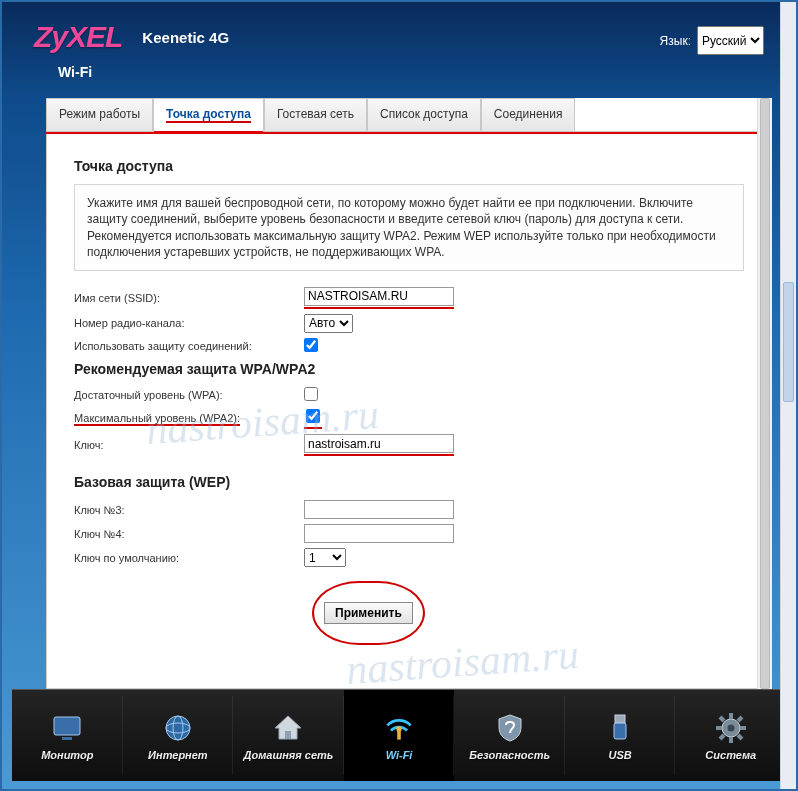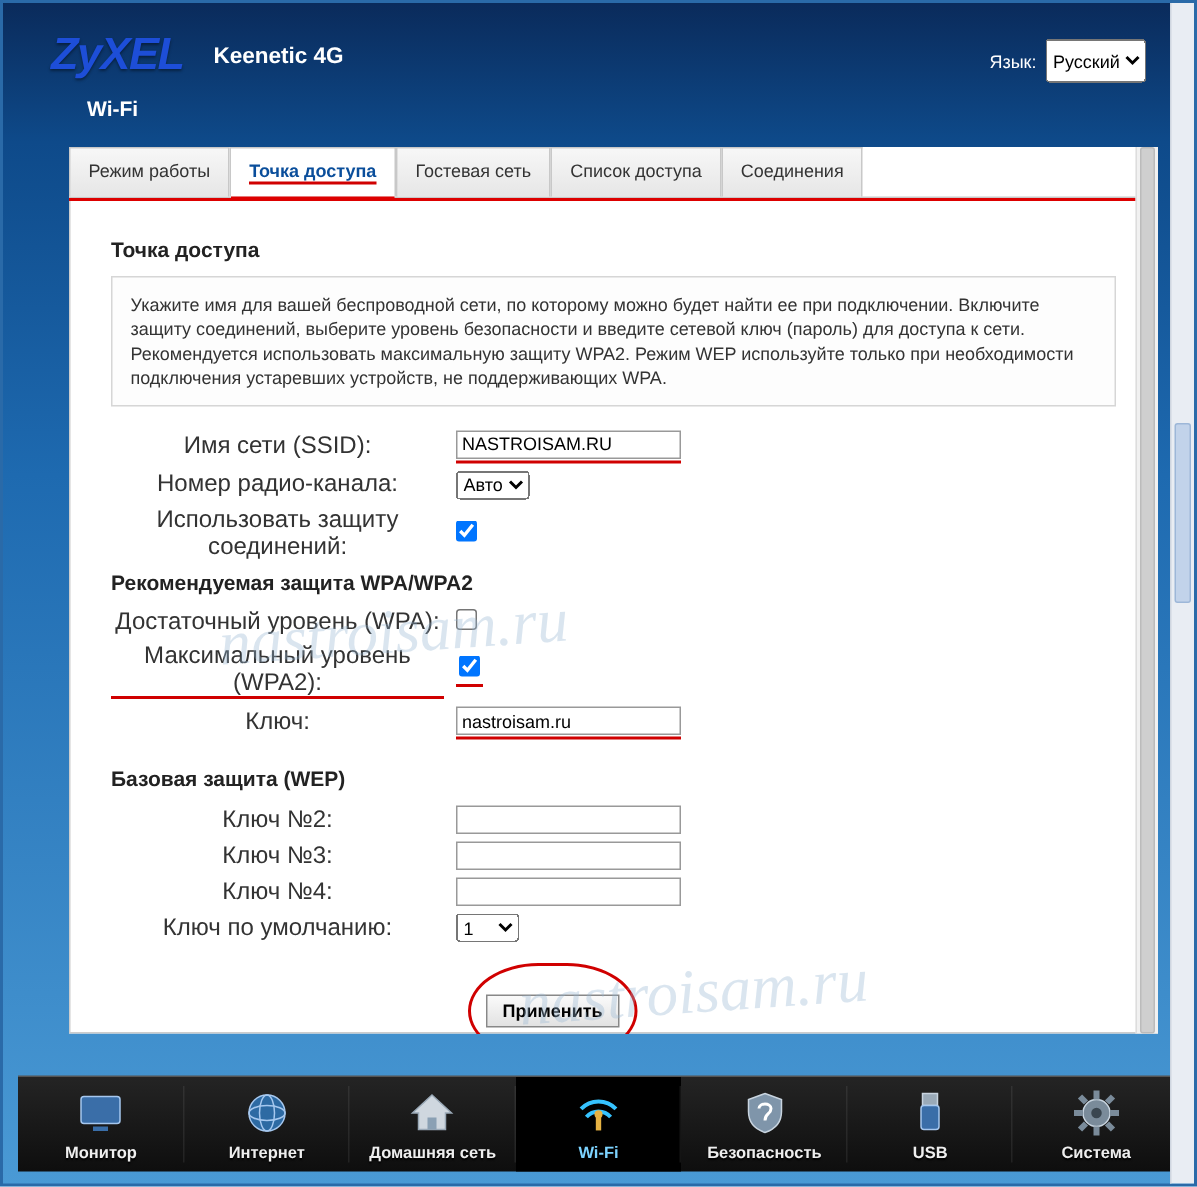--- a/index.html
+++ b/index.html
@@ -2,50 +2,50 @@
 <html><head>
 <meta charset="utf-8">
 <style>
   * { box-sizing: border-box; margin: 0; padding: 0; }
   html, body { width: 798px; height: 791px; font-family: Arial, Helvetica, sans-serif; overflow: hidden; }
   body { background: linear-gradient(to bottom, #0a2a5a 0%, #0e4a8a 12%, #1e6ab0 40%, #4a9ad5 100%); }
 
   .frame { position: relative; width: 798px; height: 791px; border: 2px solid #2a6aa8; }
   .window { position: absolute; left: 10px; top: 4px; right: 10px; bottom: 8px; background: #ffffff00; }
   .header { position: relative; height: 58px; padding: 14px 22px 0 22px; display: flex; align-items: flex-start; justify-content: space-between; }
-  .brand { font-family: Arial, sans-serif; font-weight: 900; font-size: 30px; font-style: italic; color: #1d4ed8; text-shadow: 0 1px 2px rgba(0,0,0,.4); letter-spacing: -1px; }
+  .brand { font-family: Arial, sans-serif; font-weight: 900; font-size: 30px; font-style: italic; color: #ec4899; text-shadow: 0 1px 2px rgba(0,0,0,.4); letter-spacing: -1px; }
   .model { color: #fff; font-size: 15px; font-weight: bold; margin-left: 20px; line-height: 36px; }
   .lang { color: #fff; font-size: 12px; display: flex; align-items: center; gap: 6px; margin-top: 6px; }
   .lang select { font-size: 12px; height: 29px; }
 
   .subhead { color:#fff; font-size:14px; font-weight:bold; padding: 0 22px 6px 46px; }
 
   .panel { position: absolute; left: 34px; right: 14px; top: 92px; bottom: 92px; background: #fff; box-shadow: inset 0 0 0 1px #ccc; overflow-y: auto; }
 
   .tabs { display: flex; border-bottom: 1px solid #c8c8c8; background: #fff; }
   .tab { padding: 8px 12px 8px 12px; font-size: 12px; color: #333; cursor: pointer; background: linear-gradient(#f7f7f7,#e6e6e6); border: 1px solid #c8c8c8; border-bottom: none; margin-right: 0px; }
   .tab.active { background: #fff; color: #0a4e9b; font-weight: bold; position: relative; }
   .tab-underline { position: absolute; left:0; right:0; bottom:-2px; height:2px; background:#d00; }
 
   .content { padding: 18px 28px 30px 28px; font-size: 12px; color: #333; border-top: 2px solid #d00; border-top-left-radius:0;}
   .section-title { font-size: 14px; font-weight: bold; margin: 6px 0 10px 0; color:#222; }
   .desc-box { border: 1px solid #d6d6d6; background: #fdfdfd; padding: 10px 12px; line-height: 1.35; margin-bottom: 16px; font-size: 12px; }
 
   .form-row { display: flex; align-items: center; margin: 5px 0; }
-  .form-row label.lbl { width: 230px; text-align: center; padding-right: 8px; font-size: 16px; }
+  .form-row label.lbl { width: 230px; text-align: left; padding-right: 8px; font-size: 11px; }
   .form-row .fld { }
   input[type=text].txt { width: 150px; height: 19px; font-size: 12px; padding: 0 3px; border:1px solid #999; }
   select.sel { font-size: 12px; height: 19px; }
   input[type=checkbox].chk { width:14px; height:14px; }
 
   .apply-wrap { margin: 14px 0 0 238px; }
   .btn { font-size: 12px; padding: 3px 10px; border: 1px solid #888; background: linear-gradient(#fafafa,#e2e2e2); cursor:pointer; font-weight:bold; }
 
   
-  .bottombar { position: absolute; left: 0; right: 0; bottom: 0; height: 64px; background: linear-gradient(#242424,#0e0e0e); border-top: 1px solid #555; display:flex; }
+  .bottombar { position: absolute; left: 0; right: 0; bottom: 0; height: 92px; background: linear-gradient(#242424,#0e0e0e); border-top: 1px solid #555; display:flex;font-style:italic; }
   .nav-item { flex:1 1 0; display:flex; flex-direction:column; align-items:center; justify-content:center; gap:4px; color:#eee; font-size:11px; font-weight:bold; cursor:pointer; text-shadow:0 1px 1px #000; position:relative; }
   .nav-item:not(:last-child)::after{ content:""; position:absolute; right:0; top:6px; bottom:6px; width:1px; background: rgba(255,255,255,.08); }
   .nav-item.active { background:#000; }
   .nav-item.active .nav-label { color:#7cd3ff; }
   .nav-icon { width:34px; height:34px; display:flex; align-items:center; justify-content:center; }
 
   .ul-red { border-bottom: 2px solid #d00000; display:inline-block; padding-bottom:0px; line-height:1.1; }
   .circled { display:inline-block; border: 2px solid #d00000; border-radius: 50%/60%; padding: 19px 10px; }
 
   
@@ -117,24 +117,20 @@
         <div class="form-row">
           <label class="lbl"><span class="ul-red">Максимальный уровень (WPA2):</span></label>
           <span class="fld"><span class="ul-red" style="padding:0 2px 1px 2px;"><input type="checkbox" class="chk" checked="" style=""></span></span>
         </div>
         <div class="form-row">
           <label class="lbl">Ключ:</label>
           <span class="fld"><span class="ul-red" style="padding-bottom:1px;"><input type="text" class="txt" value="nastroisam.ru" style=""></span></span>
         </div>
 
         <div class="section-title" style="margin-top:18px;">Базовая защита (WEP)</div>
-        <div class="form-row">
-          <label class="lbl">Ключ №2:</label>
-          <span class="fld"><input type="text" class="txt" value="" style=""></span>
-        </div>
         <div class="form-row">
           <label class="lbl">Ключ №3:</label>
           <span class="fld"><input type="text" class="txt" value="" style=""></span>
         </div>
         <div class="form-row">
           <label class="lbl">Ключ №4:</label>
           <span class="fld"><input type="text" class="txt" value="" style=""></span>
         </div>
         <div class="form-row">
           <label class="lbl">Ключ по умолчанию:</label>

